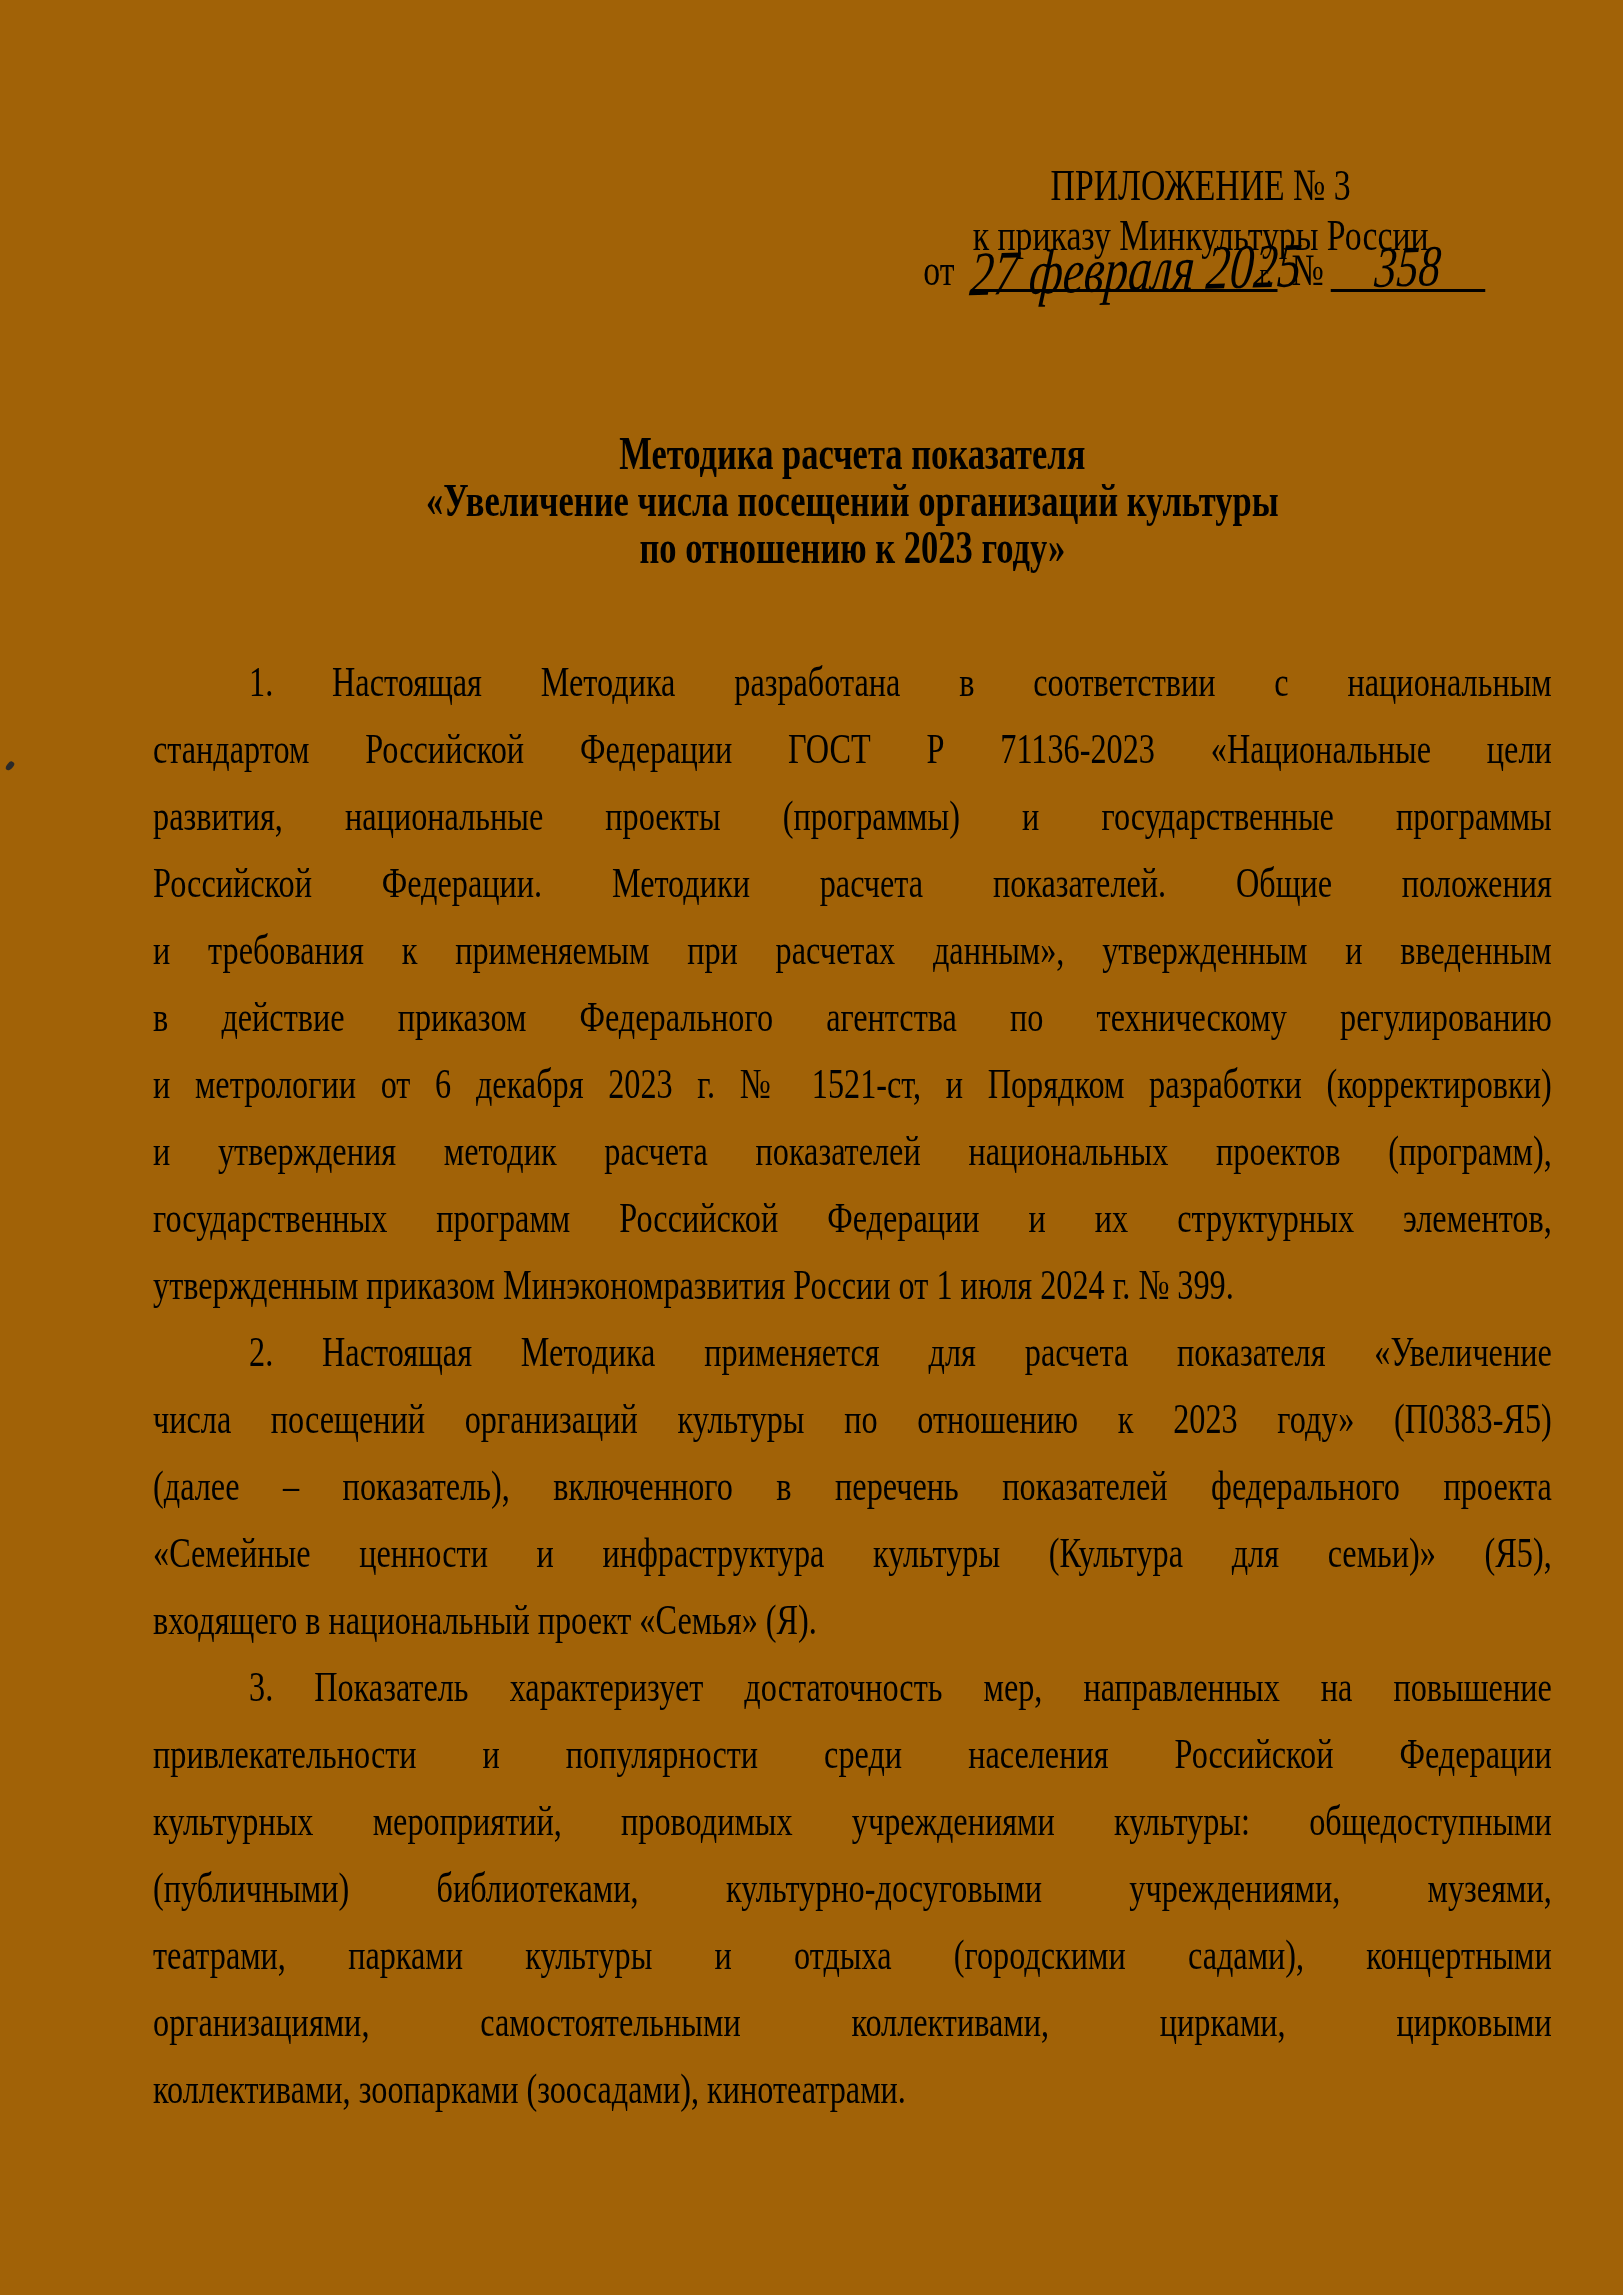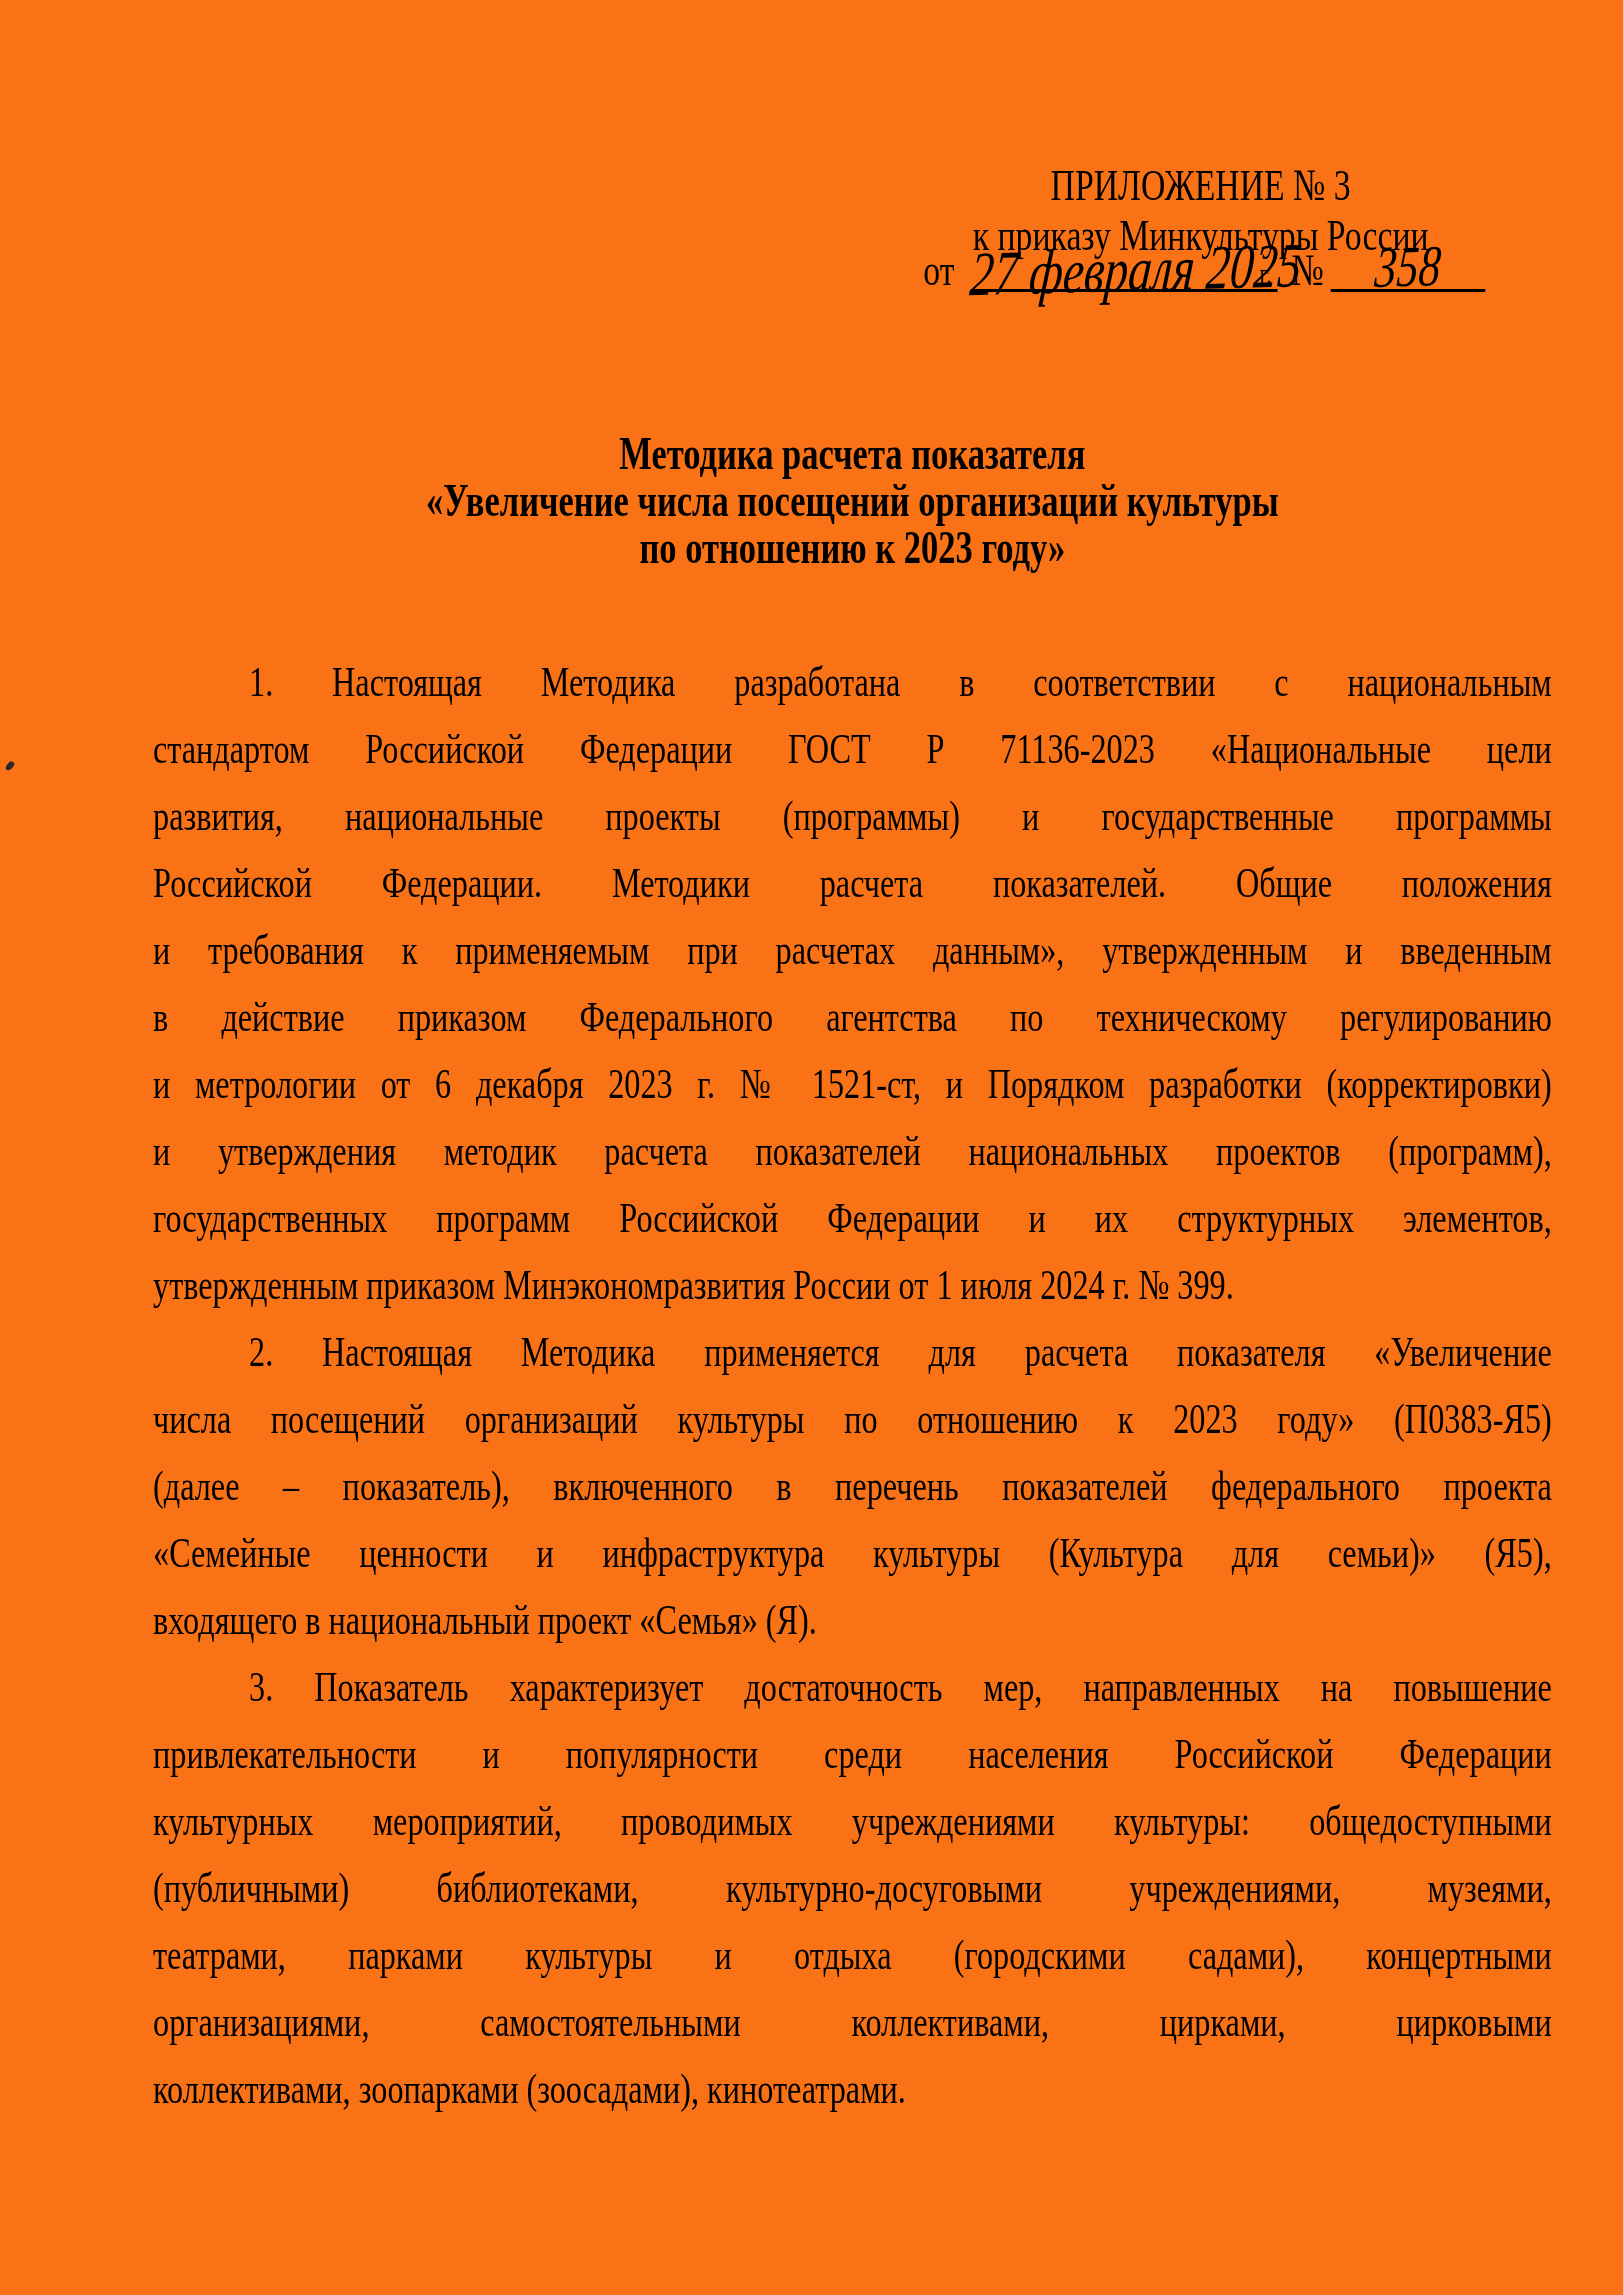--- a/index.html
+++ b/index.html
@@ -1,20 +1,20 @@
 <!DOCTYPE html>
 <html lang="ru" style="font-size:10.5px"><head>
 <meta charset="utf-8">
 <style>
   html,body { margin:0; padding:0; }
   body { background:#ffffff; }
   .page {
     position:relative;
     width:1623px; height:2295px;
-    background:#f97316;
+    background:#a16207;
     color:#000000;
     font-family:"Liberation Serif", serif;
     overflow:hidden;
   }
 
   
   .header {
     position:absolute;
     left:916px; top:160px;
     width:759px;

